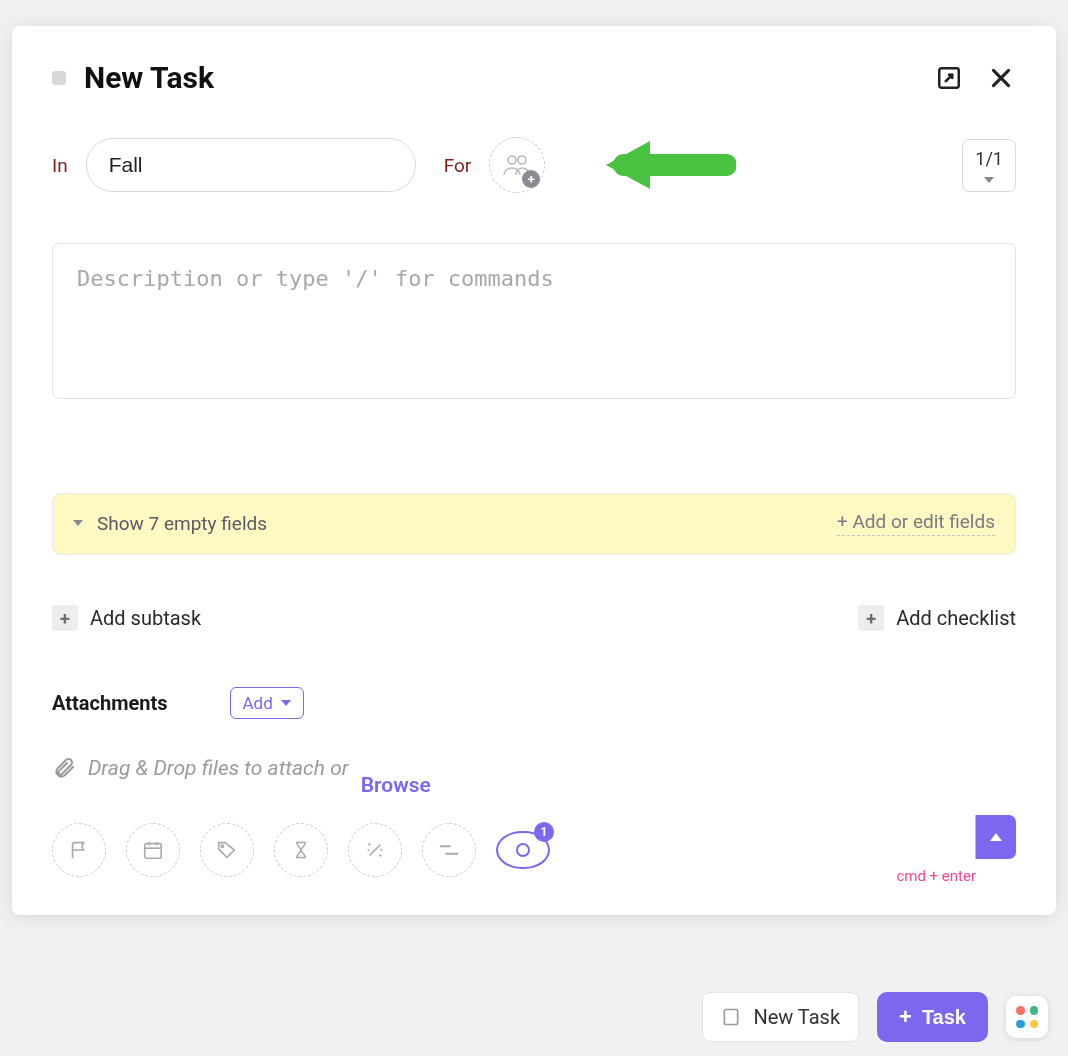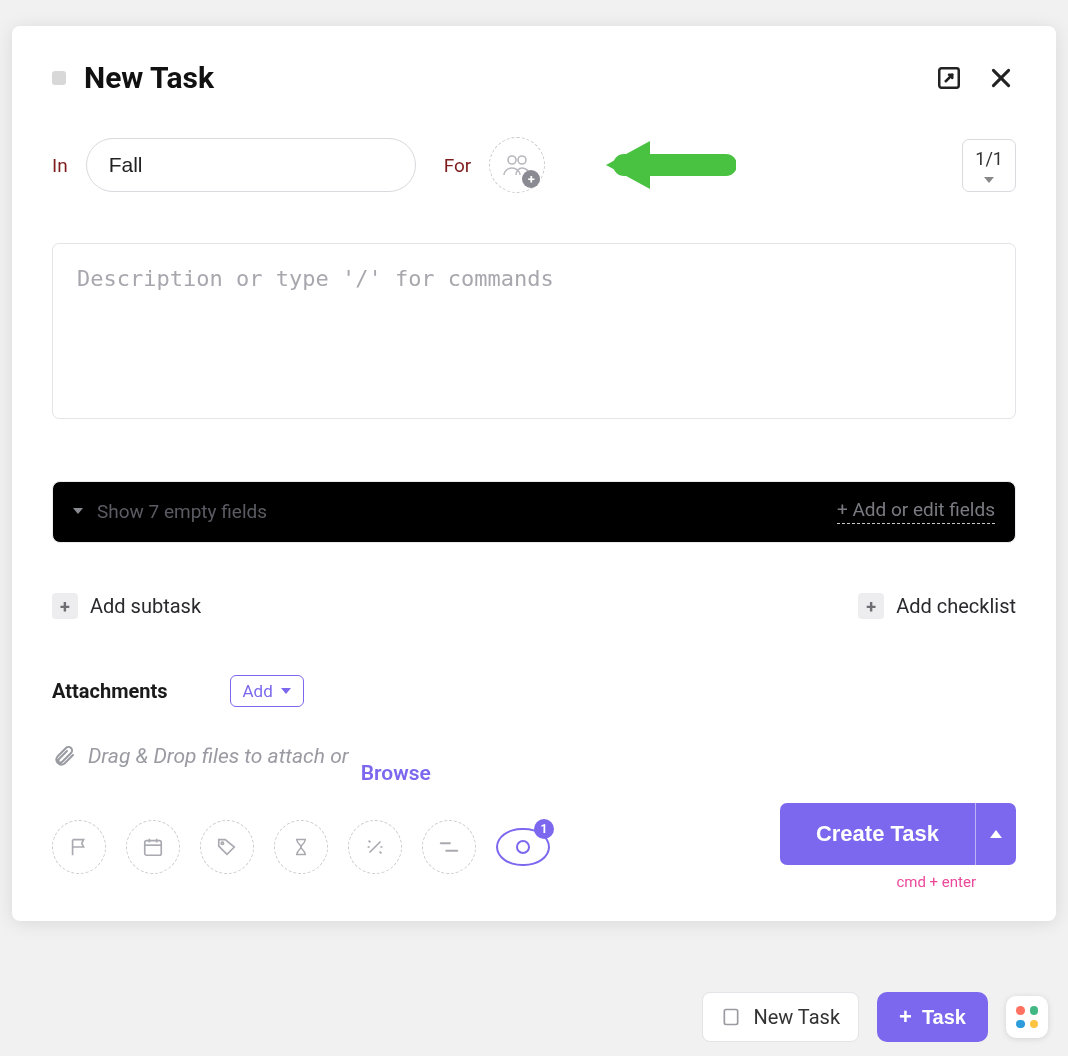--- a/index.html
+++ b/index.html
@@ -90,31 +90,31 @@
     color:#333;
     display:flex; align-items:center; gap:8px;
     cursor:pointer;
     flex-direction:column;
   }
   .desc-area {
     width:100%;
     border: 1px solid #e3e3e8;
     border-radius: 7px;
     padding: 22px 24px;
-    height: 176px;
+    height: 156px;
     font-size: 22px;
     color:#333;
     resize:none;
     outline:none;
   }
   .desc-area::placeholder { color:#a7a7ae; }
   .fields-bar {
-    margin-top: 58px;
+    margin-top: 90px;
     border:1px solid #ececf0;
-    background:#000000;
+    background:#fef9c3;
     border-radius:8px;
     padding: 16px 20px 18px 20px;
     display:flex;
     align-items:center;
     justify-content:space-between;
   }
   .fields-left {
     display:flex; align-items:center; gap:14px;
     color:#5b5b63; font-size:19px;
     cursor:pointer;
@@ -390,21 +390,20 @@
           <line x1="9" y1="13" x2="21" y2="13"></line>
         </svg>
       </div>
       <div class="eye-circle">
         <div class="eye-badge">1</div>
       </div>
     </div>
 
     <div class="create-group">
       <div class="create-buttons">
-        <button class="create-btn">Create Task</button>
         <button class="create-caret">
           <span class="caret-up-white"></span>
         </button>
       </div>
       <div class="hint">cmd + enter</div>
     </div>
   </div>
 
 </div>
 

